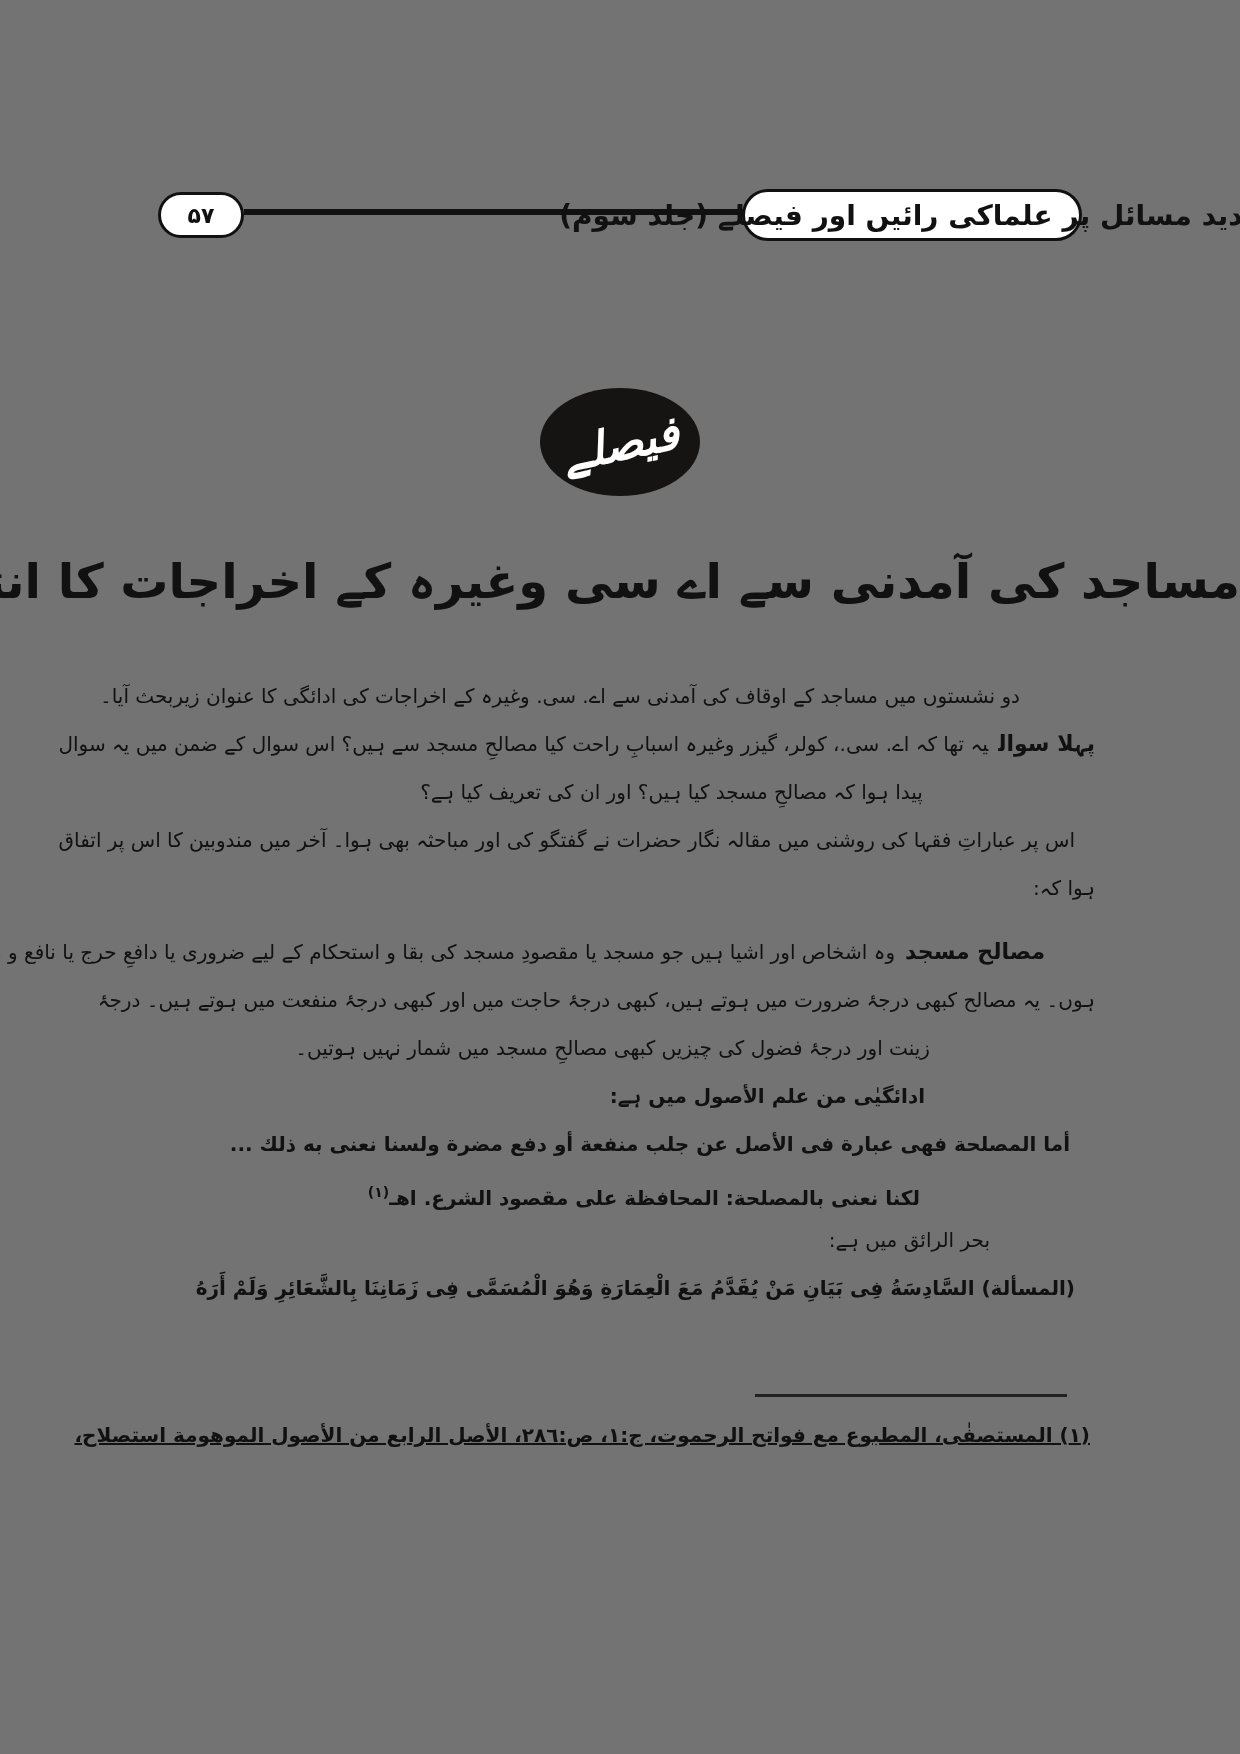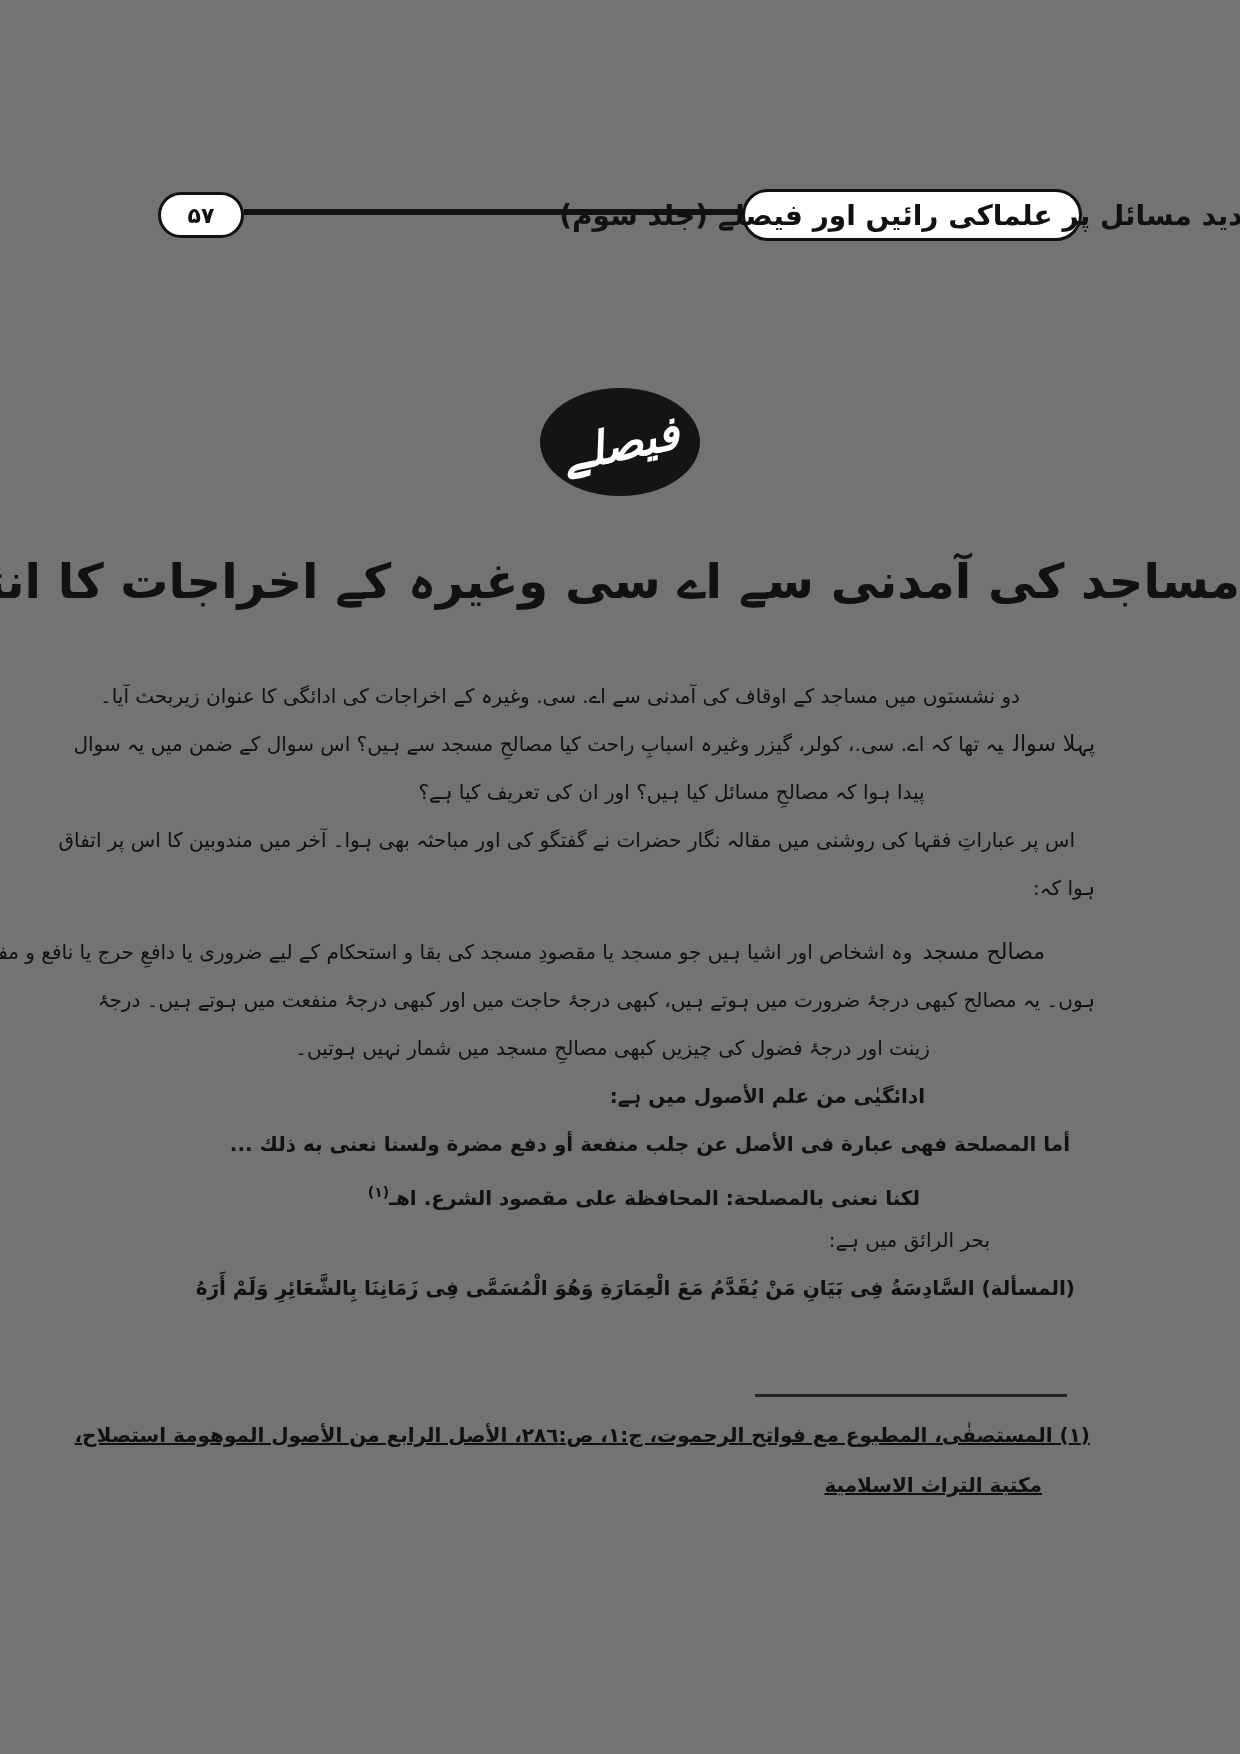--- a/index.html
+++ b/index.html
@@ -52,21 +52,21 @@
     letter-spacing: 0px; line-height: 90px; white-space: nowrap;
   }
 
   
   .bodytext {
     position: absolute; top: 672px; right: 145px; left: 128px;
     font-size: 20px; line-height: 48px; text-align: right;
     direction: rtl;
   }
   .line { white-space: nowrap; height: 48px; }
-  .line .lead { font-weight: normal; font-size: 22px; margin-left: 10px; margin-top: 30px; }
+  .line .lead { font-weight: bold; font-size: 22px; margin-left: 10px; margin-top: 30px; }
   .gap-above { margin-top: 16px; }
   .ind-20 { padding-right: 20px; }
   .ind-25 { padding-right: 25px; }
   .ind-50 { padding-right: 50px; }
   .ind-75 { padding-right: 75px; }
   .ind-105 { padding-right: 105px; }
   .ind-165 { padding-right: 165px; }
   .ind-170 { padding-right: 170px; }
   .ind-175 { padding-right: 175px; }
   .centered { text-align: center; padding-left: 120px; }
@@ -103,32 +103,31 @@
 
   <div class="badge">
     <span>فیصلے</span>
   </div>
 
   <div class="chapter-title">مساجد کی آمدنی سے اے سی وغیرہ کے اخراجات کا انتظام</div>
 
   <div class="bodytext">
     <div class="line ind-75"><span>دو نشستوں میں مساجد کے اوقاف کی آمدنی سے اے. سی. وغیرہ کے اخراجات کی ادائگی کا عنوان زیربحث آیا۔</span></div>
     <div class="line"><span class="lead">پہلا سوال</span><span>یہ تھا کہ اے. سی.، کولر، گیزر وغیرہ اسبابِ راحت کیا مصالحِ مسجد سے ہیں؟ اس سوال کے ضمن میں یہ سوال</span></div>
-    <div class="line centered"><span>پیدا ہوا کہ مصالحِ مسائل کیا ہیں؟ اور ان کی تعریف کیا ہے؟</span></div>
+    <div class="line centered"><span>پیدا ہوا کہ مصالحِ مسجد کیا ہیں؟ اور ان کی تعریف کیا ہے؟</span></div>
     <div class="line ind-20"><span>اس پر عباراتِ فقہا کی روشنی میں مقالہ نگار حضرات نے گفتگو کی اور مباحثہ بھی ہوا۔ آخر میں مندوبین کا اس پر اتفاق</span></div>
     <div class="line"><span>ہوا کہ:</span></div>
     <div class="line ind-50 gap-above"><span class="lead">مصالح مسجد</span><span>وہ اشخاص اور اشیا ہیں جو مسجد یا مقصودِ مسجد کی بقا و استحکام کے لیے ضروری یا دافعِ حرج یا نافع و مفید</span></div>
     <div class="line"><span>ہوں۔ یہ مصالح کبھی درجۂ ضرورت میں ہوتے ہیں، کبھی درجۂ حاجت میں اور کبھی درجۂ منفعت میں ہوتے ہیں۔ درجۂ</span></div>
     <div class="line ind-165"><span>زینت اور درجۂ فضول کی چیزیں کبھی مصالحِ مسجد میں شمار نہیں ہوتیں۔</span></div>
     <div class="line ind-170 arabic"><span>ادائگیٰی من علم الأصول میں ہے:</span></div>
     <div class="line ind-25 arabic"><span>أما المصلحة فهى عبارة فى الأصل عن جلب منفعة أو دفع مضرة ولسنا نعنى به ذلك ...</span></div>
     <div class="line ind-175 arabic"><span>لكنا نعنى بالمصلحة: المحافظة على مقصود الشرع. اهـ</span><span class="fn-ref">(۱)</span></div>
     <div class="line ind-105"><span>بحر الرائق میں ہے:</span></div>
     <div class="line ind-20 arabic"><span>(المسألة) السَّادِسَةُ فِى بَيَانِ مَنْ يُقَدَّمُ مَعَ الْعِمَارَةِ وَهُوَ الْمُسَمَّى فِى زَمَانِنَا بِالشَّعَائِرِ وَلَمْ أَرَهُ</span></div>
   </div>
 
   <div class="footnote-rule"></div>
   <div class="footnote">
     <div class="fline">(۱) المستصفٰی، المطبوع مع فواتح الرحموت، ج:۱، ص:۲۸٦، الأصل الرابع من الأصول الموهومة استصلاح،</div>
-    <div class="fline fline2">مكتبة التراث الاسلامية</div>
   </div>
 
 </div>
 
 </body></html>

